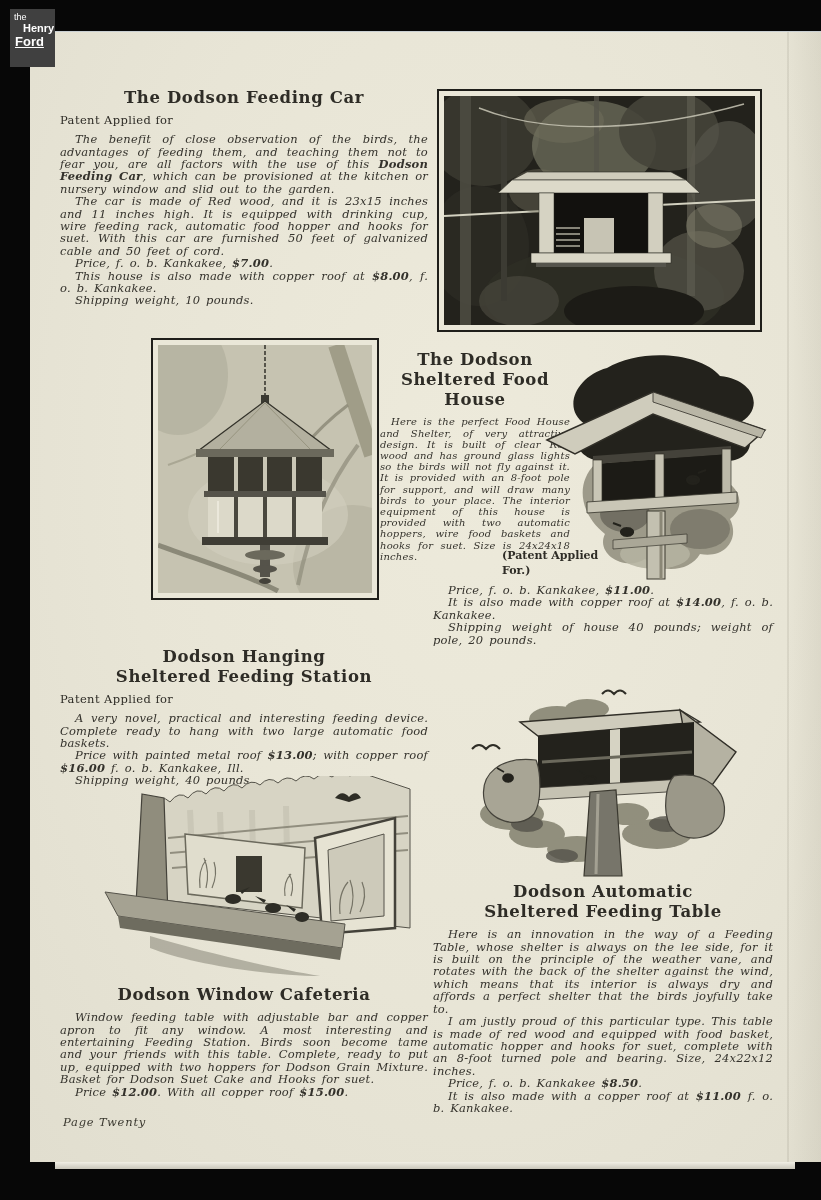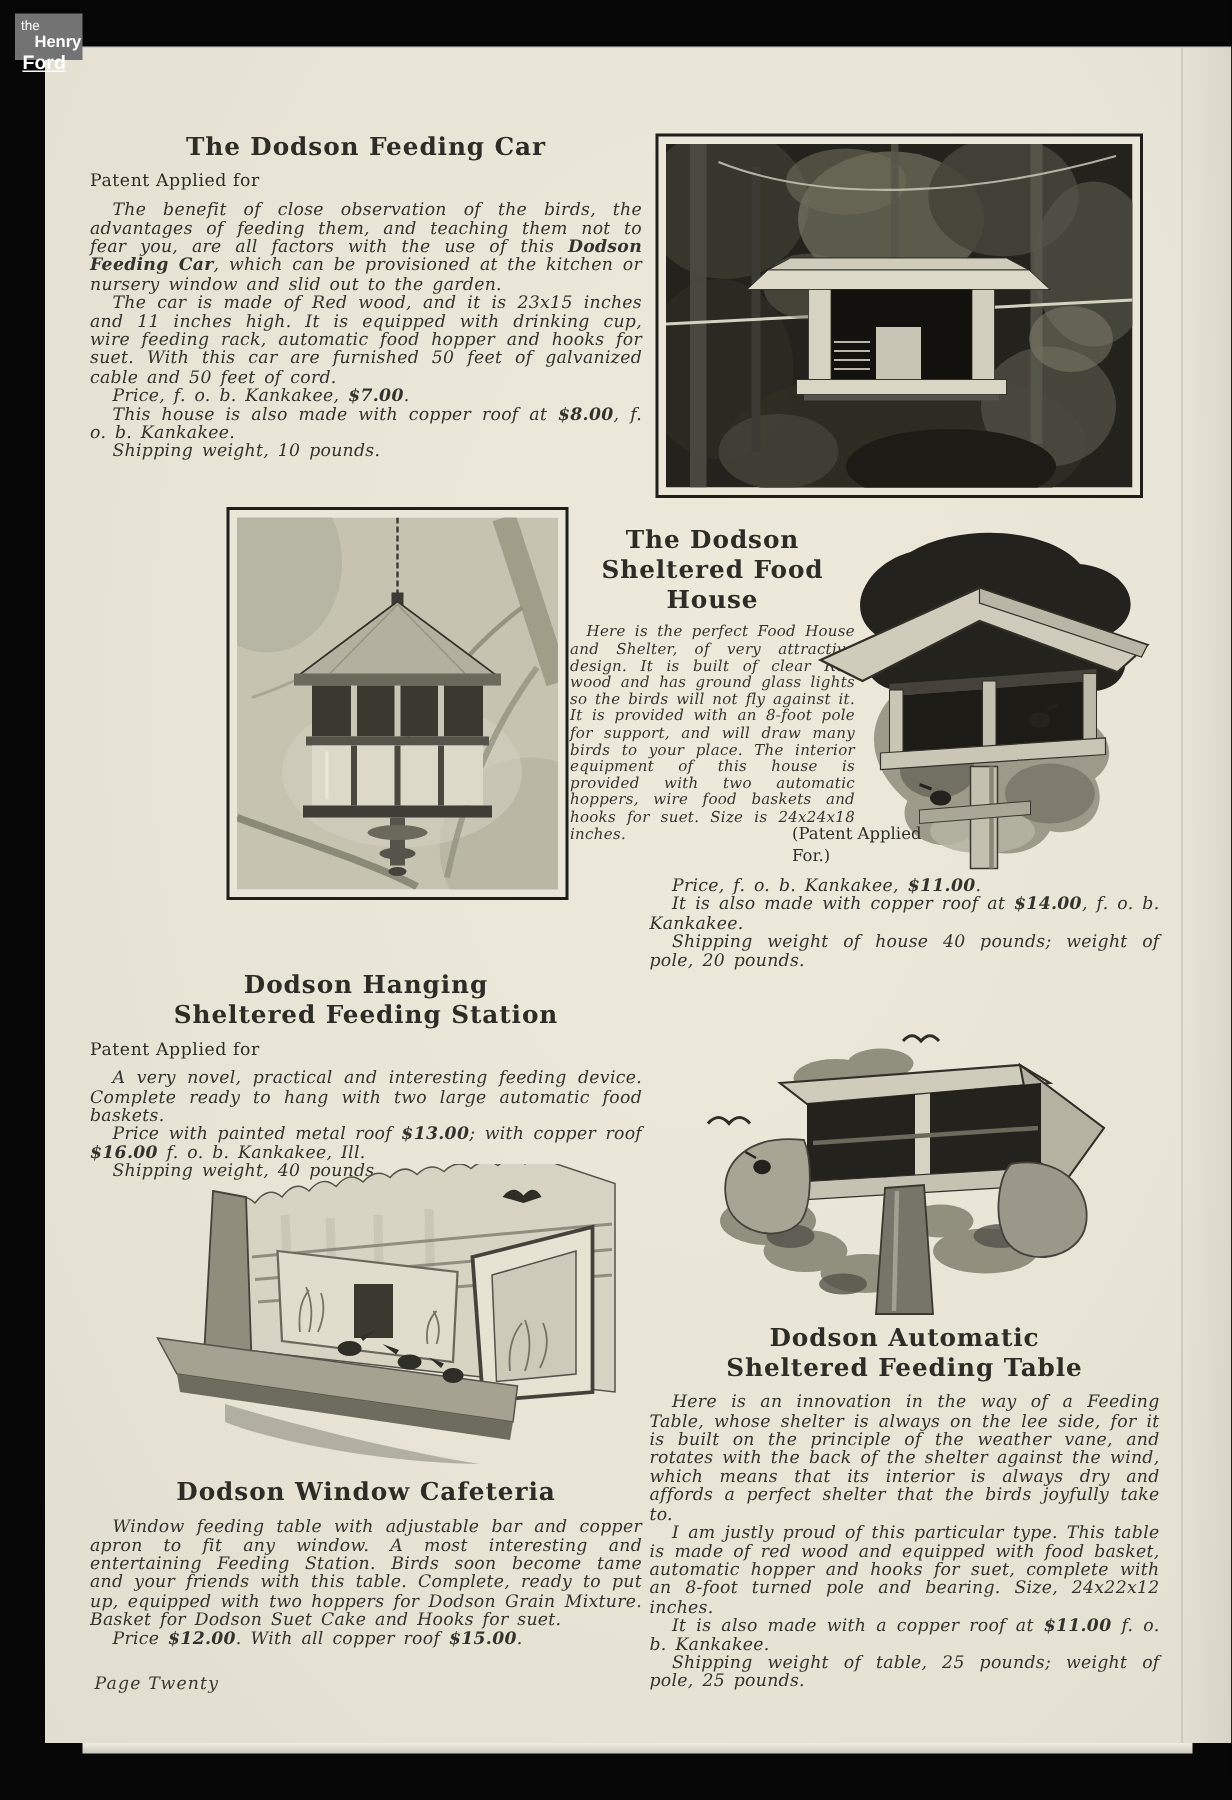--- a/index.html
+++ b/index.html
@@ -22,22 +22,22 @@
     position:absolute; top:0; bottom:0; right:0; width:34px;
     background:linear-gradient(to right, rgba(0,0,0,0), rgba(70,60,40,0.07));
   }
   .page-edge {
     position:absolute; left:55px; top:1162px; width:740px; height:7px;
     background:linear-gradient(to bottom,#f0eee4,#c9c6ba);
   }
 
   
   .hf-logo {
-    position:absolute; left:10px; top:9px; width:45px; height:31px;
-    background:#737373; z-index:10; color:#fff;
+    position:absolute; left:10px; top:9px; width:45px; height:58px;
+    background:#404040; z-index:10; color:#fff;
     font-family:"Liberation Sans","DejaVu Sans",sans-serif;
     padding:3px 0 17px 4px; line-height:1;
   }
   .hf-logo .l1 { font-size:9px;  display:block; margin:1px 0 0 0; }
   .hf-logo .l2 { font-size:11px; font-weight:bold; display:block; margin:1px 0 0 9px; }
   .hf-logo .l3 { font-size:13px; font-weight:bold; display:block; margin:1px 0 0 1px;text-decoration:underline; }
 
   
   .sec { position:absolute; }
   h1.title {
@@ -64,22 +64,22 @@
   
   .photoframe {
     position:absolute; border:2px solid #1f1e1a; background:#eae7d8; padding:5px;
   }
   .photoframe svg { display:block; }
 
   .illus { position:absolute; }
   .illus svg { display:block; }
 
   .patent-caption {
-    position:absolute; left:498px; top:517px; width:100px;
-    font-size:11px; font-weight:normal; line-height:1.35; color:#2e2c26;
+    position:absolute; left:472px; top:517px; width:100px;
+    font-size:11px; font-weight:bold; line-height:1.35; color:#2e2c26;
   }
 </style>
 </head>
 <body>
 
 <div class="scan">
 
   <div class="hf-logo">
     <span class="l1">the</span>
     <span class="l2">Henry</span>
@@ -297,22 +297,22 @@
         </g>
         <path d="M245,22 q7,-9 14,-1 q7,-8 12,1 l-12,4 z" fill="#2e2d26"></path>
       </svg>
     </div>
 
     <div class="sec" style="left:403px; top:850px; width:340px;">
       <h1 class="title" style="width:280px; margin:0 auto;">Dodson Automatic Sheltered Feeding Table</h1>
       <div class="bodytext">
           <p><span>Here is an innovation in the way of a Feeding Table, whose shelter is always on the lee side, for it is built on the principle of the weather vane, and rotates with the back of the shelter against the wind, which means that its interior is always dry and affords a perfect shelter that the birds joyfully take to.</span></p>
           <p><span>I am justly proud of this particular type.  This table is made of red wood and equipped with food basket, automatic hopper and hooks for suet, complete with an 8-foot turned pole and bearing.  Size, 24x22x12 inches.</span></p>
+          <p><span>Price, f. o. b. Kankakee </span><span class="b">$8.50</span><span>.</span></p>
           <p><span>It is also made with a copper roof at </span><span class="b">$11.00</span><span> f. o. b. Kankakee.</span></p>
-          <p><span>Shipping weight of table, 25 pounds; weight of pole, 25 pounds.</span></p>
         </div>
     </div>
 
     <div class="sec" style="left:30px; top:953px; width:368px;">
       <h1 class="title">Dodson Window Cafeteria</h1>
       <div class="bodytext">
           <p><span>Window feeding table with adjustable bar and copper apron to fit any window.  A most interesting and entertaining Feeding Station. Birds soon become tame and your friends with this table.  Complete, ready to put up, equipped with two hoppers for Dodson Grain Mixture. Basket for Dodson Suet Cake and Hooks for suet.</span></p>
           <p><span>Price </span><span class="b">$12.00</span><span>.   With all copper roof </span><span class="b">$15.00</span><span>.</span></p>
         </div>
     </div>

